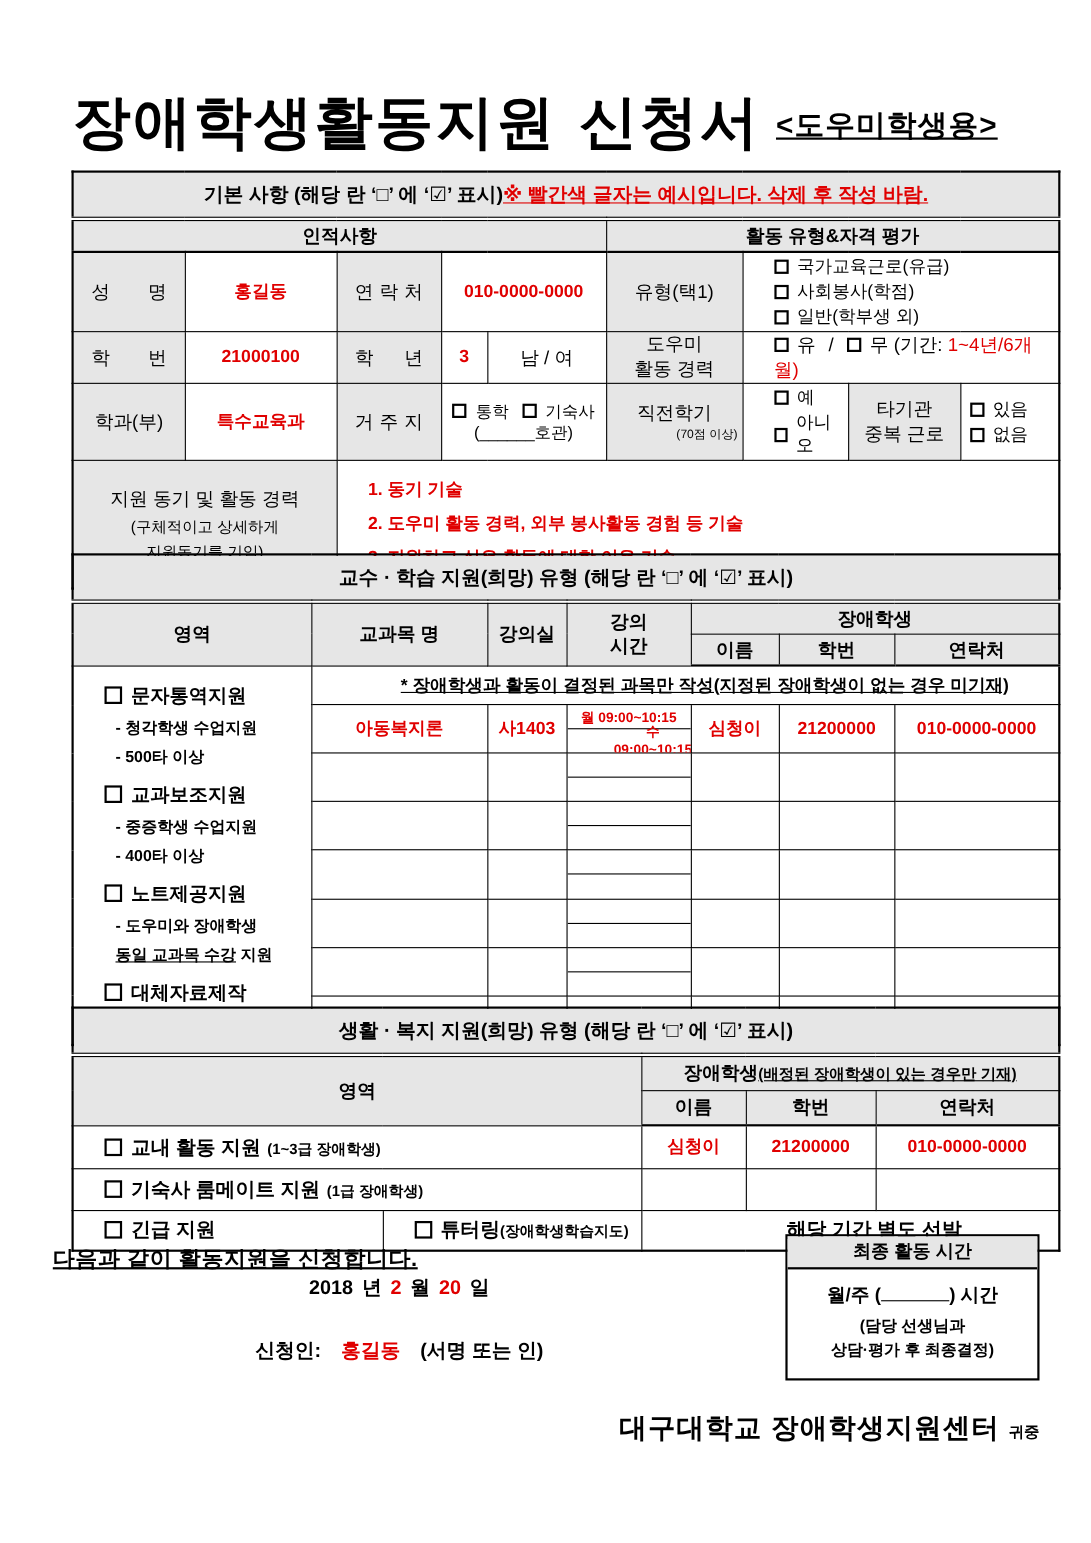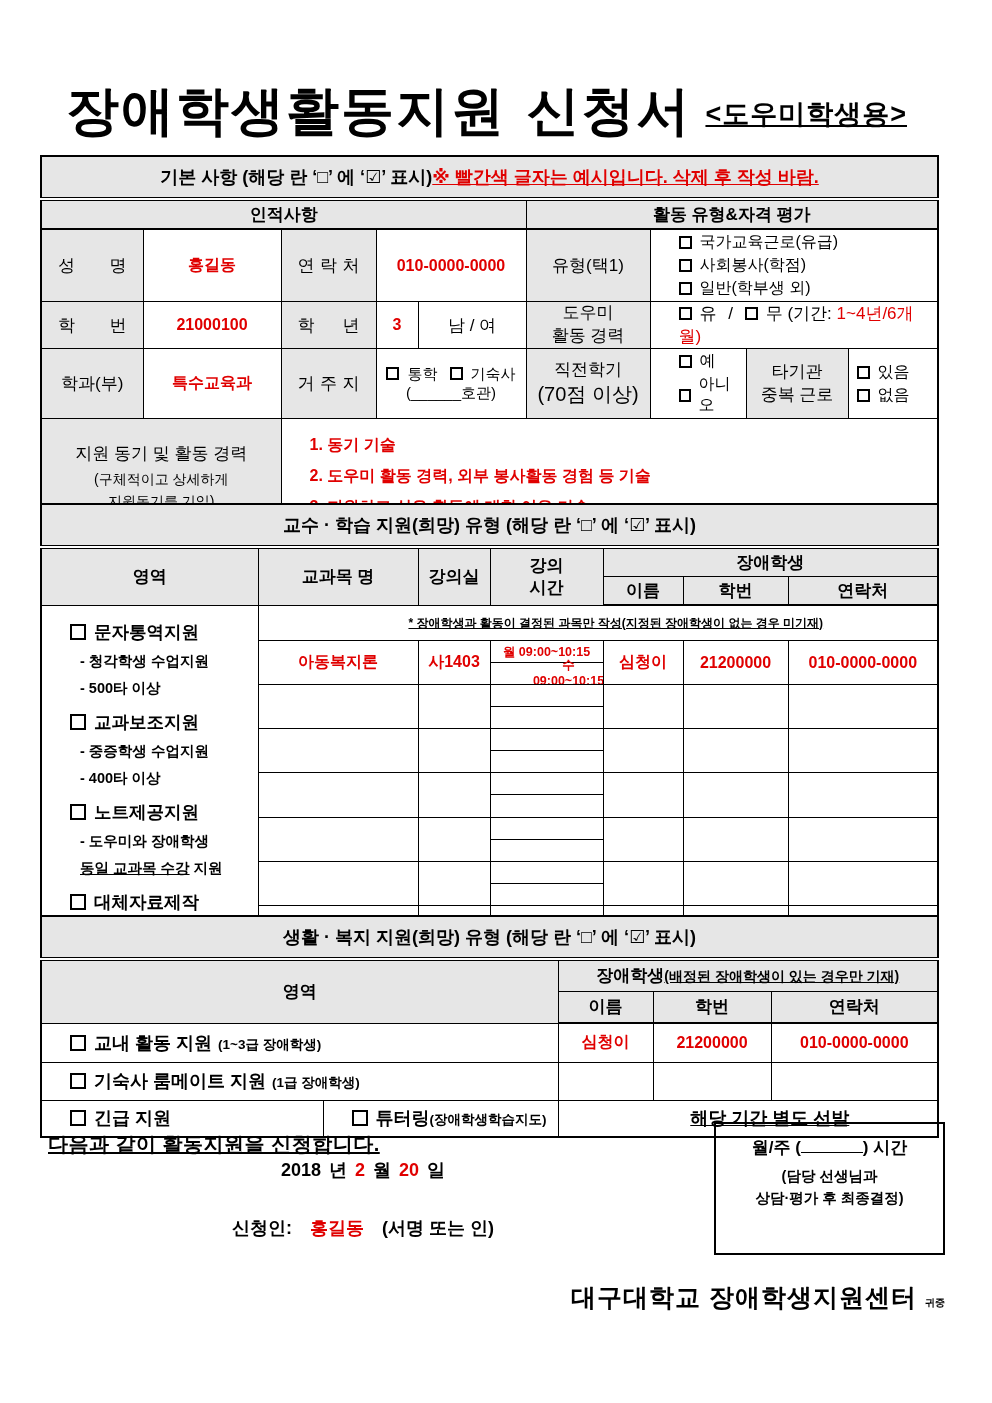--- a/index.html
+++ b/index.html
@@ -8,21 +8,21 @@
   .page{position:absolute;inset:0;}
 
   
   .title-wrap{position:absolute;left:66px;top:76px;width:890px;white-space:nowrap;}
   .main-title{font-family:"DejaVu Serif","Liberation Serif",serif;font-weight:900;
               font-size:53px;letter-spacing:2px;}
   .title-tag{font-size:27px;font-weight:bold;text-decoration:underline;margin-left:14px;
              vertical-align:6px;letter-spacing:1px;}
 
   
-  table{border-collapse:collapse;table-layout:fixed;width:897px;position:absolute;left:40px;
+  table{border-collapse:collapse;table-layout:fixed;width:897px;position:absolute;left:65px;
         font-size:17px;}
   td{border:1px solid #000;padding:0 4px;text-align:center;vertical-align:middle;
      overflow:hidden;}
   .t1{top:155px;}  .t2{top:503px;}  .t3{top:915px;}
   table{border:2px solid #000;}
   .g{background:#e6e6e6;}
   .r{color:#e00000;}
   .b{font-weight:bold;}
   .u{text-decoration:underline;}
   .left{text-align:left;padding-left:28px;}
@@ -45,21 +45,21 @@
              border-bottom:1px solid #000;font-size:12.5px;}
   .time-half.last{border-bottom:none;margin-left:44px;}
   .time-head{line-height:1.3;margin-top:24px;}
 
   
   .area-cell{vertical-align:top;text-align:left;padding:12px 8px 8px 10px;}
   .area-main{display:flex;align-items:center;font-size:17.5px;font-weight:600;
              margin:12px 0 4px 2px;padding-left:16px;}
   .area-sub{font-size:14.5px;font-weight:600;margin:8px 0 0 28px;}
 
-  .note-cell{font-weight:bold;font-size:12px;text-decoration:underline;padding-left:40px;}
+  .note-cell{font-weight:bold;font-size:16px;text-decoration:underline;padding-left:40px;}
 
   .life-label{font-size:18px;font-weight:600;}
   .life-note{font-size:13.5px;font-weight:600;margin-left:6px;}
   .sel-note{font-size:18px;font-weight:bold;text-decoration:underline;padding-left:48px;}
 
   
   .declaration{position:absolute;left:48px;top:1131px;font-size:20px;font-weight:600;
                text-decoration:underline;letter-spacing:0.5px;}
   .date-line{position:absolute;left:48px;top:1158px;width:630px;text-align:center;
              font-size:18px;font-weight:600;}
@@ -70,21 +70,21 @@
   .final-box{position:absolute;left:714px;top:1122px;width:231px;height:133px;
              border:2px solid #000;box-sizing:border-box;}
   .final-title{height:28px;background:#e6e6e6;border-bottom:2px solid #000;
                display:flex;align-items:center;justify-content:center;
                font-size:16.5px;font-weight:600;}
   .final-line1{margin-top:12px;text-align:center;font-size:17px;font-weight:600;}
   .blank-line{display:inline-block;width:62px;border-bottom:1.5px solid #000;height:14px;}
   .final-note{margin-top:7px;text-align:center;font-size:14.5px;font-weight:600;line-height:1.5;}
   .footer{position:absolute;left:48px;top:1281px;width:897px;text-align:right;}
   .footer-org{font-size:25px;font-weight:bold;letter-spacing:1px;}
-  .footer-suffix{font-size:10px;font-weight:600;margin-left:8px;}
+  .footer-suffix{font-size:14px;font-weight:600;margin-left:8px;}
 </style>
 </head>
 <body>
 
 <div class="page">
 
   <div class="title-wrap">
     <span class="main-title">장애학생활동지원 신청서</span><span class="title-tag">&lt;도우미학생용&gt;</span>
   </div>
 
@@ -153,21 +153,21 @@
       <td class="g jlabel">거 주 지</td>
       <td colspan="2" style="font-size:15px;">
         <div style="white-space:nowrap;">
           <span class="cb"></span><span>통학</span>
           <span class="cb" style="margin-left:8px;"></span><span>기숙사</span>
         </div>
         <div>(______호관)</div>
       </td>
       <td class="g two-line">
         <div>직전학기</div>
-        <div class="small" style="font-size:20px;">(70점 이상)</div>
+        <div class="small" style="font-size:11px;text-align:right;">(70점 이상)</div>
       </td>
       <td class="left">
         <div class="opt-line">
           <span class="cb"></span>
           <span>예</span>
         </div>
         <div class="opt-line">
           <span class="cb"></span>
           <span>아니오</span>
         </div>
@@ -397,20 +397,21 @@
 
   <div class="date-line">
     <span>2018</span><span>년</span><span class="r">2</span><span>월</span><span class="r">20</span><span>일</span>
   </div>
 
   <div class="applicant-line">
     <span>신청인:</span><span class="r nm">홍길동</span><span>(서명 또는 인)</span>
   </div>
 
   <div class="final-box">
+    <div class="final-title">최종 활동 시간</div>
     <div class="final-line1">
       <span>월/주 (</span><span class="blank-line"></span><span>) 시간</span>
     </div>
     <div class="final-note">
       <div>(담당 선생님과</div>
       <div>상담·평가 후 최종결정)</div>
     </div>
   </div>
 
   <div class="footer">

